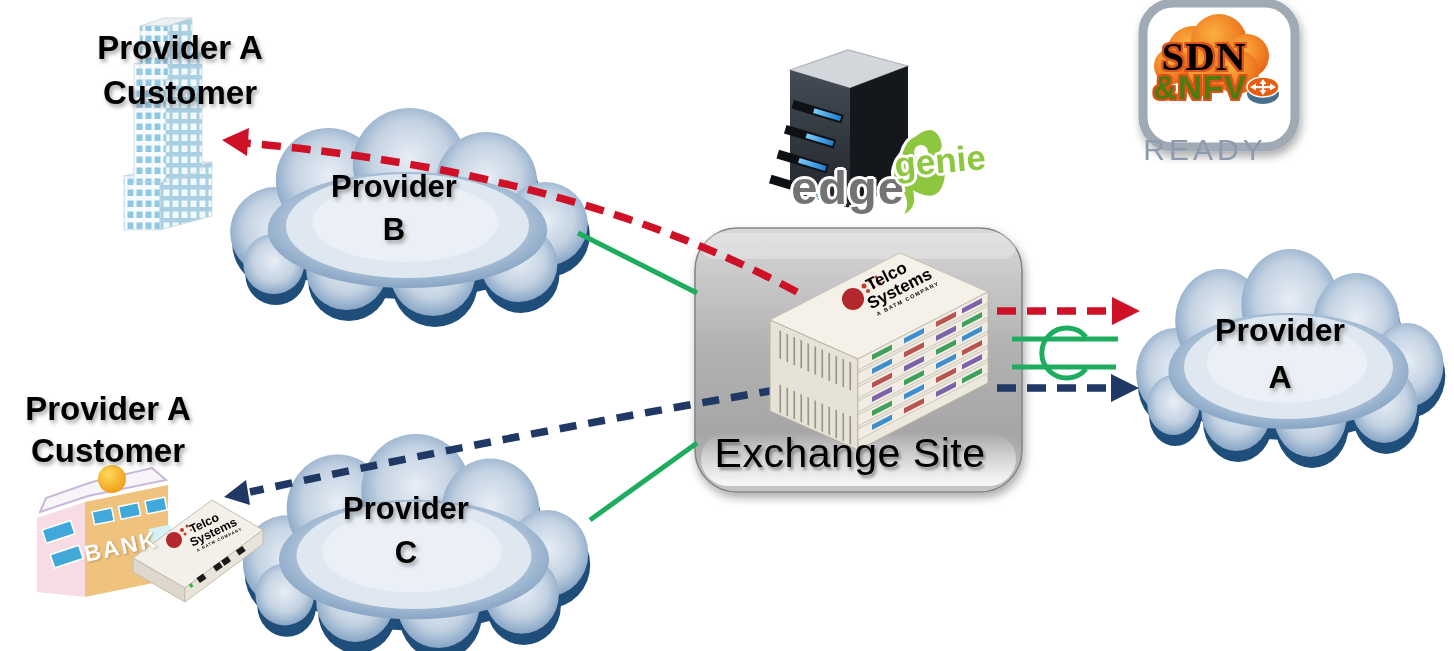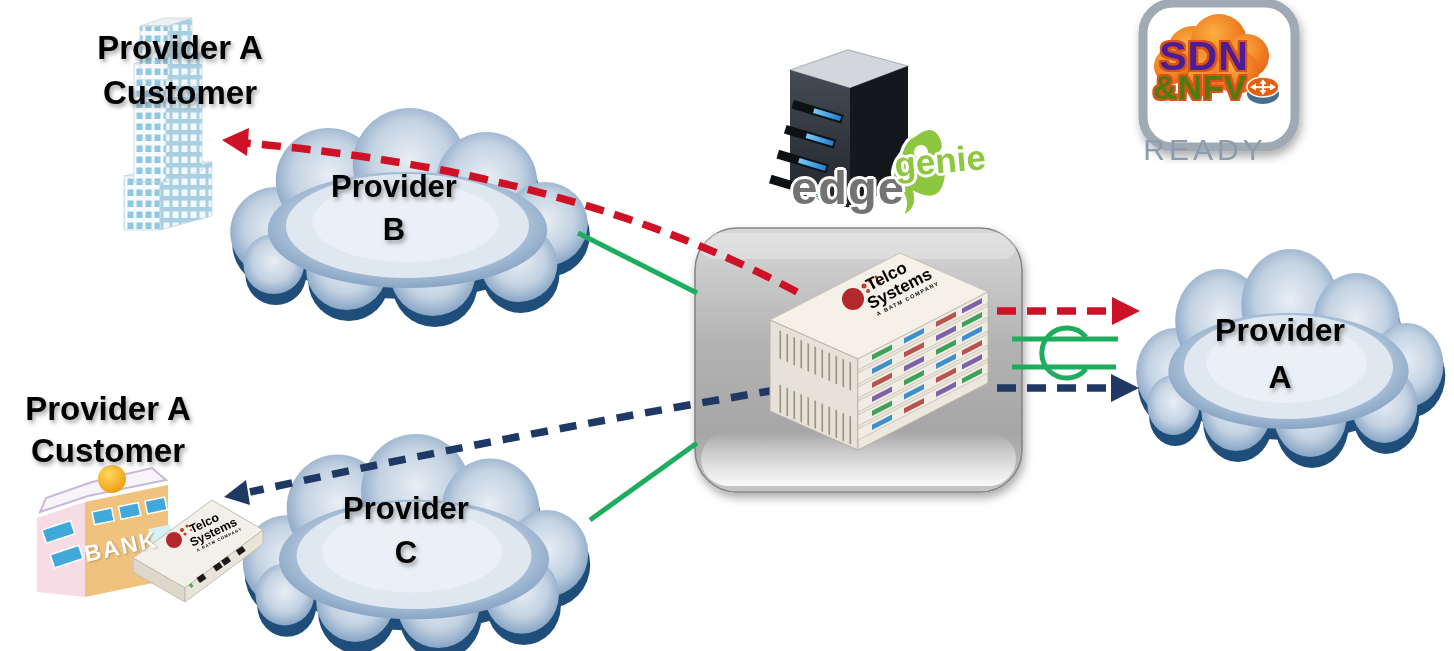--- a/index.html
+++ b/index.html
@@ -15,22 +15,22 @@
   .cloud-a{left:1280px;top:354px;font-size:32px;line-height:47px;}
   .exchange{left:850px;top:453px;font-size:41px;font-weight:400;letter-spacing:0.5px;
             text-shadow:2px 3px 3px rgba(60,60,60,.5);}
   .bank-lbl{left:121px;top:547px;font-size:23px;color:#fff;letter-spacing:2px;
             transform:translate(-50%,-50%) rotate(-12deg);text-shadow:1px 1px 2px rgba(120,100,60,.5);}
   .edge-word{left:848px;top:187px;font-size:47px;color:#737373;font-weight:bold;letter-spacing:1px;
      text-shadow:-3px 0 0 #fff,3px 0 0 #fff,0 -3px 0 #fff,0 3px 0 #fff,-2px -2px 0 #fff,2px 2px 0 #fff,2px -2px 0 #fff,-2px 2px 0 #fff;}
   .genie-word{left:940px;top:161px;font-size:35px;color:#8DC63F;font-weight:bold;
      transform:translate(-50%,-50%) rotate(-5deg);
      text-shadow:-3px 0 0 #fff,3px 0 0 #fff,0 -3px 0 #fff,0 3px 0 #fff,-2px -2px 0 #fff,2px 2px 0 #fff,2px -2px 0 #fff,-2px 2px 0 #fff;}
-  .sdn1{left:1204px;top:56px;font-size:41px;font-weight:800;color:#4c1d95;letter-spacing:1px;
-     text-shadow:-2px 0 0 #D9531A,2px 0 0 #D9531A,0 -2px 0 #D9531A,0 2px 0 #D9531A,-2px -2px 0 #D9531A,2px 2px 0 #D9531A,-2px 2px 0 #D9531A,2px -2px 0 #D9531A;}
+  .sdn1{left:1204px;top:56px;font-size:41px;font-weight:800;color:#000000;letter-spacing:1px;
+     text-shadow:-2px 0 0 #D9531A,2px 0 0 #D9531A,0 -2px 0 #D9531A,0 2px 0 #D9531A,-2px -2px 0 #D9531A,2px 2px 0 #D9531A,-2px 2px 0 #D9531A,2px -2px 0 #D9531A;font-family:Liberation Serif, serif;}
   .sdn2{left:1200px;top:88px;font-size:33px;font-weight:800;color:#4d7c0f;letter-spacing:1px;
      text-shadow:-2px 0 0 #D9531A,2px 0 0 #D9531A,0 -2px 0 #D9531A,0 2px 0 #D9531A,-2px -2px 0 #D9531A,2px 2px 0 #D9531A,-2px 2px 0 #D9531A,2px -2px 0 #D9531A;}
   .ready{left:1205px;top:118px;font-size:30px;font-weight:400;color:#8C9BAE;letter-spacing:4px;text-shadow:none;margin-top:32px;}
   .telco-logo{line-height:1.02;text-shadow:none;}
   .telco-main{left:892px;top:287px;font-size:17px;font-weight:800;
      transform:translate(-50%,-50%) rotate(-27deg);}
   .telco-cpe{left:208px;top:531px;font-size:17px;font-weight:800;
      transform:translate(-50%,-50%) rotate(-26deg) scale(0.72);}
   .telco-logo .l2{margin-left:12px;}
   .telco-logo .l3{font-size:5.5px;font-weight:600;letter-spacing:1.4px;margin-left:18px;margin-top:1px;}
@@ -309,20 +309,21 @@
   <div class="lbl cloud-a">
     <div>Provider</div>
     <div>A</div>
   </div>
 
   <div class="lbl cust-bottom">
     <div>Provider A</div>
     <div>Customer</div>
   </div>
 
+  <div class="lbl exchange">Exchange Site</div>
 
   <div class="lbl bank-lbl">BANK</div>
 
   <div class="lbl edge-word">edge</div>
   <div class="lbl genie-word">genie</div>
 
   <div class="lbl sdn1">SDN</div>
   <div class="lbl sdn2">&amp;NFV</div>
   <div class="lbl ready">READY</div>
 

